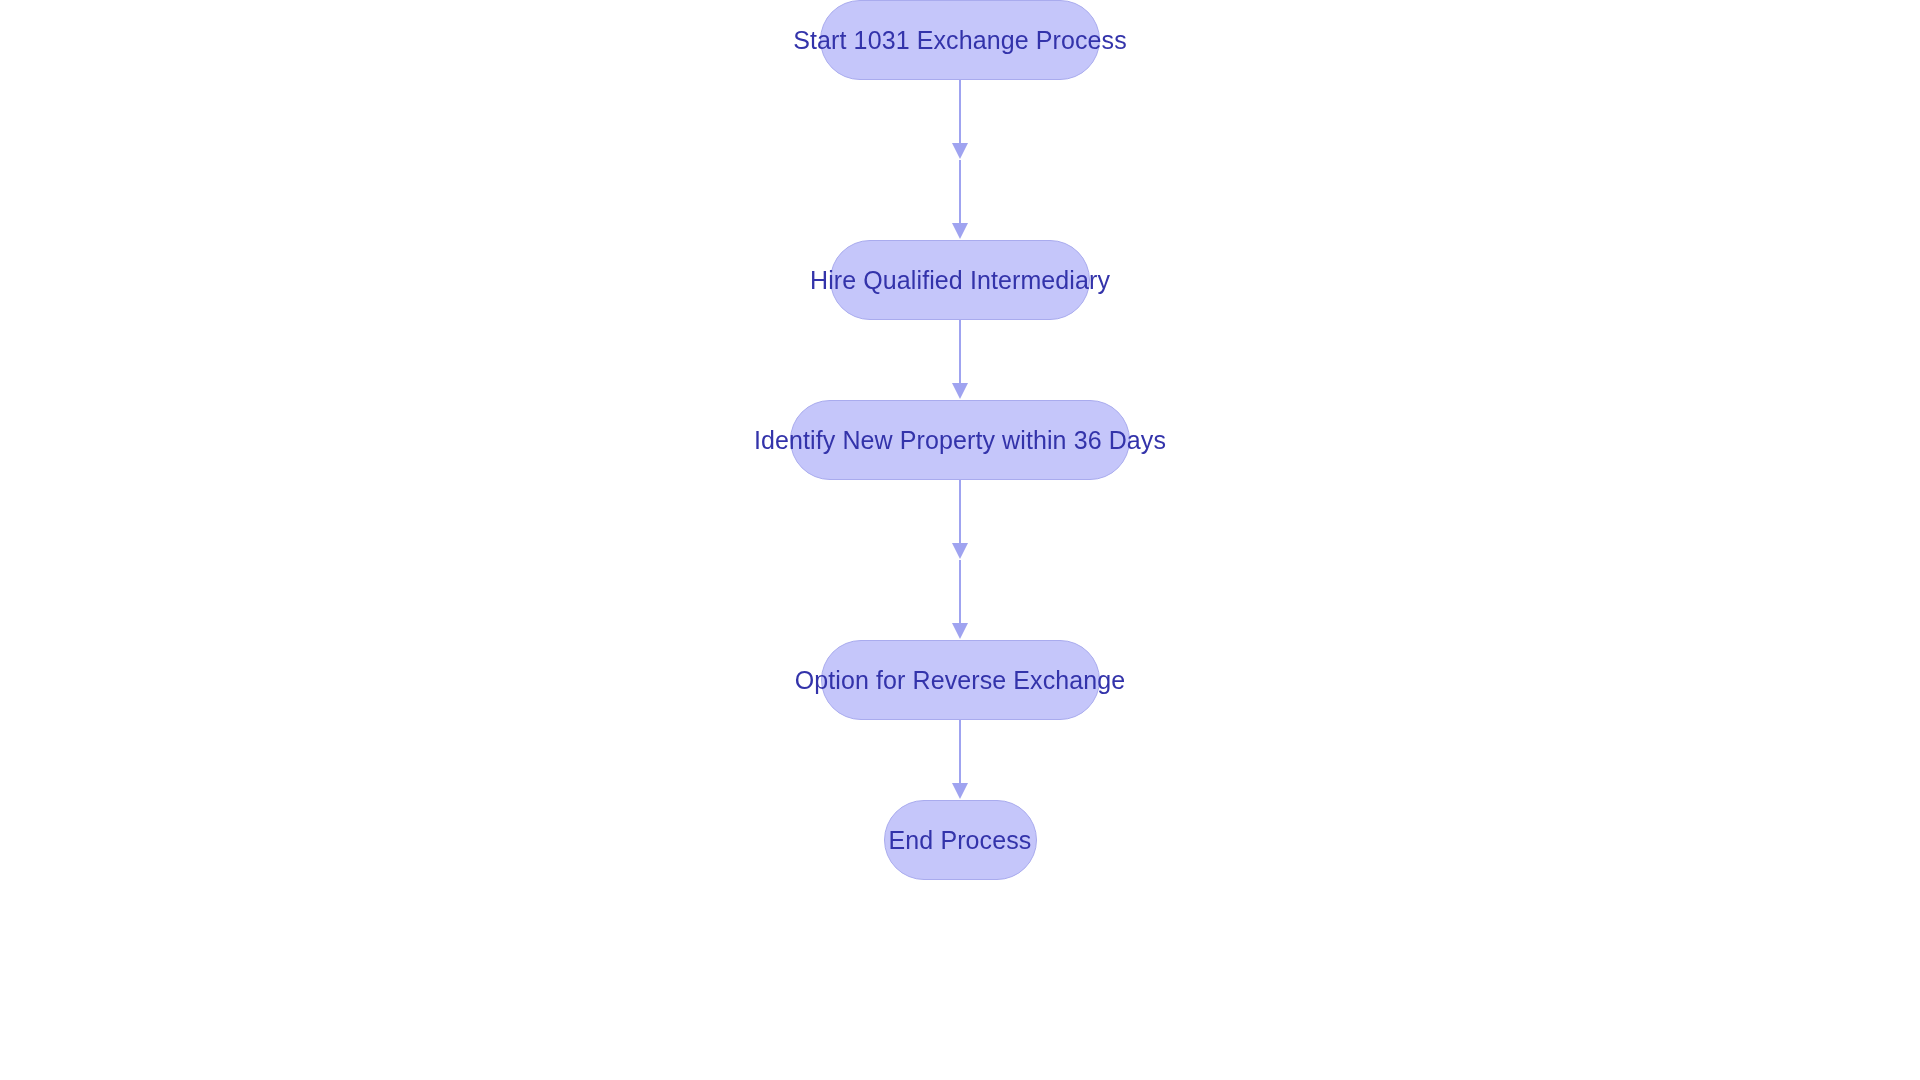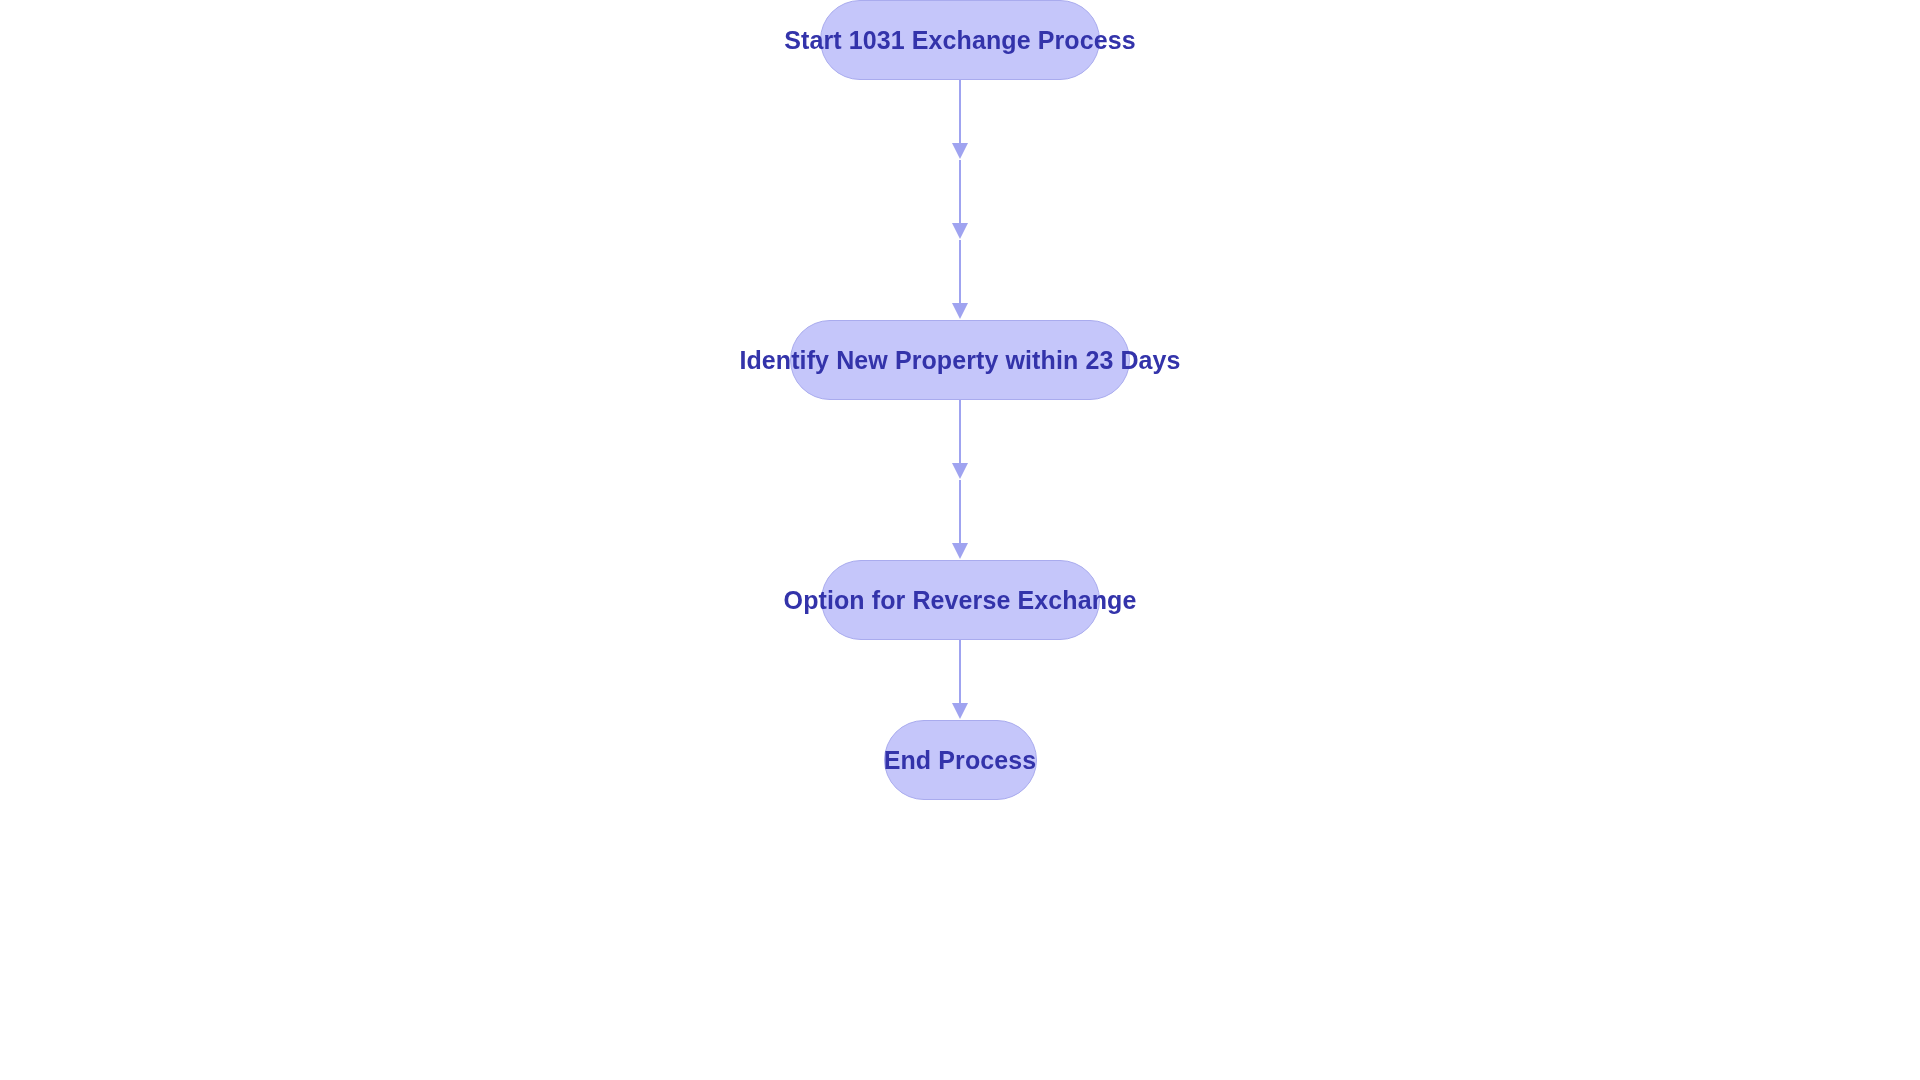--- a/index.html
+++ b/index.html
@@ -35,21 +35,21 @@
     box-sizing: border-box;
     height: 80px;
     display: flex;
     align-items: center;
     justify-content: center;
     background: #c5c6fa;
     border: 1.3px solid #a9abee;
     border-radius: 40px;
     color: #3333aa;
     font-size: 25px;
-    font-weight: 700;
+    font-weight: 400;
     letter-spacing: 0.1px;
     white-space: nowrap;
     padding: 0 34px;
     line-height: 1;
   }
   .flow-node .node-label {
     display: block;
     pointer-events: none;
   }
   .flow-connector {
@@ -88,28 +88,31 @@
       <div class="conn-line"></div>
       <div class="conn-head"></div>
     </div>
 
 
     <div class="flow-connector">
       <div class="conn-line"></div>
       <div class="conn-head"></div>
     </div>
 
+    <div class="flow-node" style="width:260px">
+      <span class="node-label">Hire Qualified Intermediary</span>
+    </div>
 
     <div class="flow-connector">
       <div class="conn-line"></div>
       <div class="conn-head"></div>
     </div>
 
     <div class="flow-node" style="width:340px">
-      <span class="node-label">Identify New Property within 23 Days</span>
+      <span class="node-label">Identify New Property within 36 Days</span>
     </div>
 
     <div class="flow-connector">
       <div class="conn-line"></div>
       <div class="conn-head"></div>
     </div>
 
 
     <div class="flow-connector">
       <div class="conn-line"></div>

